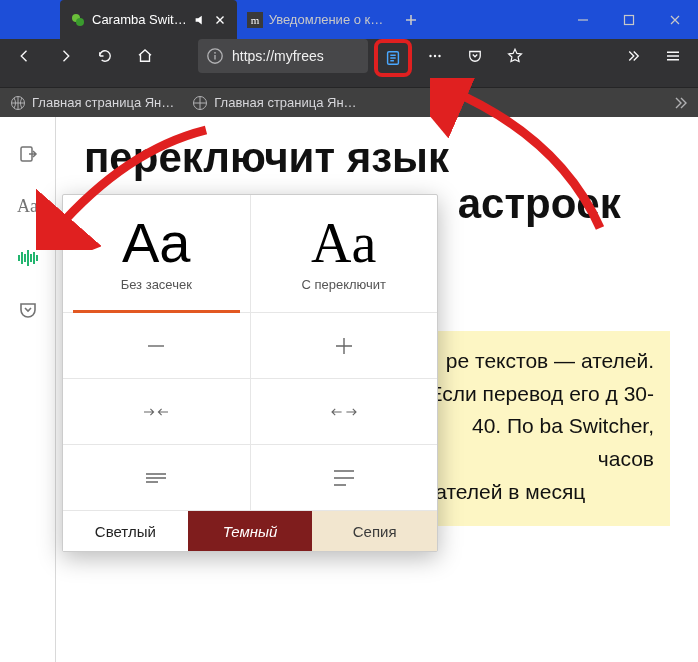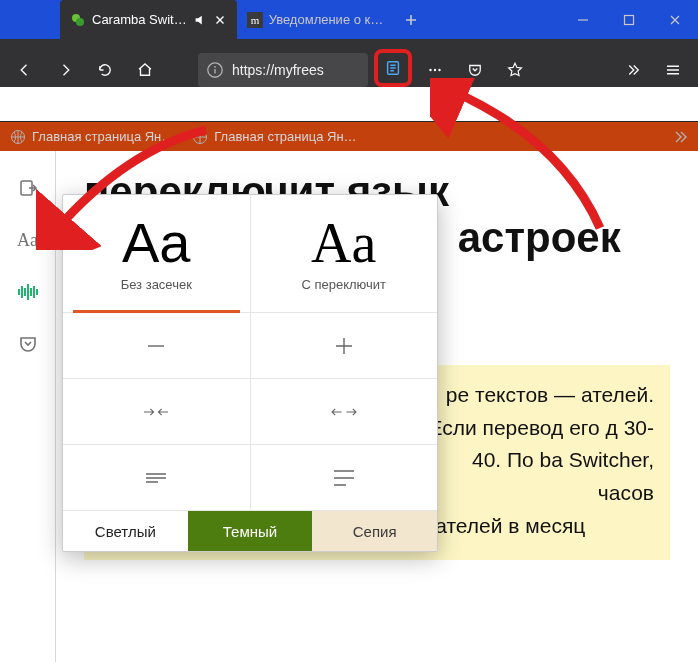--- a/index.html
+++ b/index.html
@@ -10,31 +10,31 @@
   .tab { display: flex; align-items: center; gap: 6px; padding: 0 10px; font-size: 13px; color: #c8c8c8; max-width: 190px; overflow: hidden; position: relative; }
   .tab.active { background: #323234; color: #fff; border-top-left-radius: 4px; border-top-right-radius: 4px; }
   .tab .favicon { width: 16px; height: 16px; flex: 0 0 16px; }
   .tab .label { white-space: nowrap; overflow: hidden; text-overflow: ellipsis; flex: 1; }
   .tab .sound-ic, .tab .close-ic { width: 14px; height: 14px; flex: 0 0 14px; }
   .newtab { width: 36px; display: flex; align-items: center; justify-content: center; color: #c8c8c8; }
   .spacer { flex: 1; }
   .winbtn { width: 46px; display: flex; align-items: center; justify-content: center; color: #c8c8c8; }
 
   
-  .toolbar { background: #323234; height: 48px; display: flex; align-items: flex-end; padding: 0 8px; gap: 6px; }
+  .toolbar { background: #323234; height: 48px; display: flex; align-items: flex-start; padding: 0 8px; gap: 6px; }
   .tbtn { width: 34px; height: 34px; display: flex; align-items: center; justify-content: center; color: #f9f9fa; border-radius: 4px; }
   .tbtn svg { width: 18px; height: 18px; }
   .urlbar { flex: 0 0 170px; height: 34px; background: #474749; border-radius: 4px; display: flex; align-items: center; padding: 0 8px; gap: 8px; color: #f0f0f0; font-size: 14px; overflow: hidden; }
   .urlbar .info-ic { width: 18px; height: 18px; flex: 0 0 18px; color: #b1b1b3; }
   .urlbar .urltext { white-space: nowrap; overflow: hidden; }
   .reader-badge { width: 38px; height: 38px; border: 4px solid #e02020; border-radius: 8px; display: flex; align-items: center; justify-content: center; background: #323234; position: relative; }
   .reader-badge svg { width: 18px; height: 18px; color: #4aa8ff; }
 
   
-  .bookmarks { background: #c2410c; height: 30px; display: flex; align-items: center; padding: 0 10px; gap: 18px; color: #d7d7db; font-size: 13px; border-top: 1px solid #252526; margin-top: 34px; }
+  .bookmarks { background: #404040; height: 30px; display: flex; align-items: center; padding: 0 10px; gap: 18px; color: #d7d7db; font-size: 13px; border-top: 1px solid #252526; }
   .bm { display: flex; align-items: center; gap: 6px; max-width: 190px; overflow: hidden; }
   .bm .bmicon { width: 16px; height: 16px; flex: 0 0 16px; color: #b1b1b3; }
   .bm .bmlabel { white-space: nowrap; overflow: hidden; text-overflow: ellipsis; }
   .bm-overflow { margin-left: auto; }
 
   
   .content-wrap { position: relative; height: calc(662px - 36px - 48px - 30px); display: flex; }
   .sidebar { width: 56px; background: #fff; border-right: 1px solid #d9d9d9; display: flex; flex-direction: column; align-items: center; padding-top: 22px; gap: 22px; }
   .sidebtn { width: 30px; height: 30px; display: flex; align-items: center; justify-content: center; color: #737373; }
   .sidebtn.aa { font-family: Georgia, serif; font-size: 18px; color: #737373; }
@@ -53,21 +53,21 @@
   .font-sample.sans { font-family: Arial, Helvetica, sans-serif; }
   .font-sample.serif { font-family: Georgia, "Times New Roman", serif; }
   .font-caption { font-size: 13px; color: #555; margin-top: 6px; font-family: Arial, sans-serif; }
   .font-active-bar { position: absolute; left: 10px; right: 10px; bottom: -1px; height: 3px; background: #e25822; }
   .rp-row.ctrl { height: 66px; border-bottom: 1px solid #e6e6e6; }
   .rp-row.ctrl .rp-cell:first-child { border-right: 1px solid #e6e6e6; }
   .rp-row.ctrl svg { width: 40px; height: 24px; stroke: #666; stroke-width: 1.4; fill: none; }
   .rp-row.themes { height: 40px; }
   .rp-row.themes .rp-cell { font-size: 15px; font-family: Arial, sans-serif; }
   .theme-light { background: #fff; color: #222; }
-  .theme-dark { background: #4d7c0f; color: #fff; }
+  .theme-dark { background: #7f1d1d; color: #fff; font-style: italic; }
   .theme-sepia { background: #f2e6cf; color: #3a3a3a; }
 
   
   .arrow { position: absolute; z-index: 20; pointer-events: none; }
 
 </style>
 </head>
 <body>
 
 <div class="titlebar">

